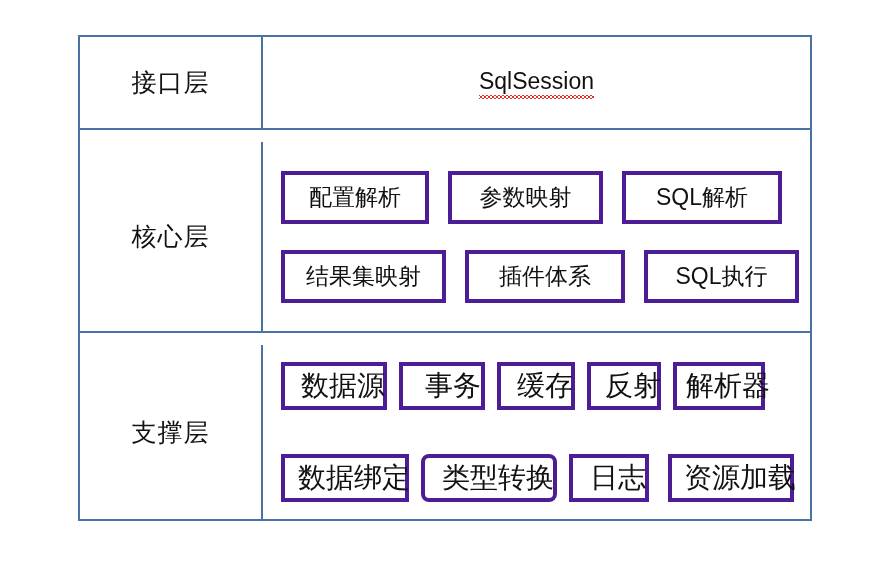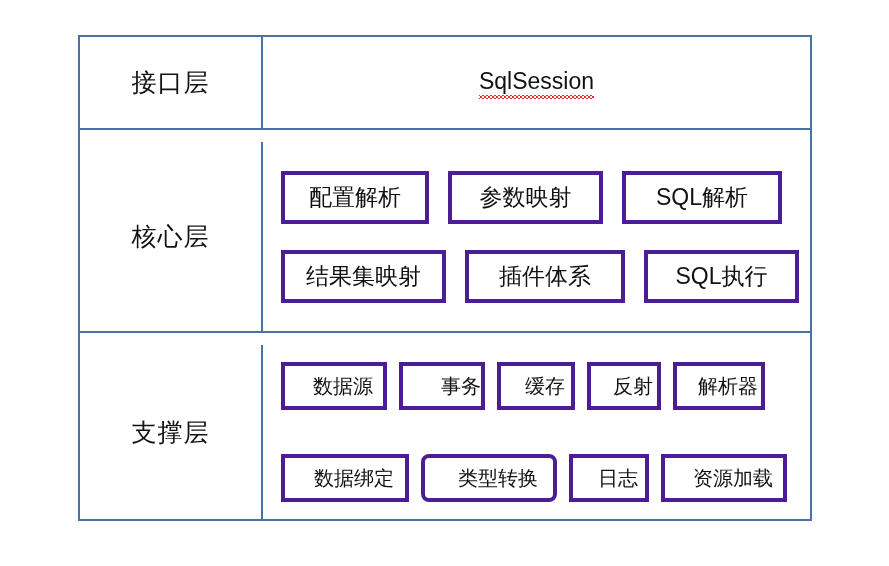--- a/index.html
+++ b/index.html
@@ -120,21 +120,21 @@
     height: 53px;
     font-size: 23px;
     margin-right: 19px;
   }
   .core-line-1 .module-box:last-child,
   .core-line-2 .module-box:last-child { margin-right: 0; }
 
   .support-line-1 .module-box,
   .support-line-2 .module-box {
     height: 48px;
-    font-size: 20px;
+    font-size: 28px;
     margin-right: 12px;
     padding-left: 18px;
   }
   .support-line-1 .module-box:last-child,
   .support-line-2 .module-box:last-child { margin-right: 0; }
 
   
   .w-core-a { width: 148px; }
   .w-core-b { width: 155px; text-align: center; }
   .w-core-c { width: 160px; }
@@ -142,21 +142,21 @@
 
   .w-sup-5  { width: 106px; }
   .w-sup-4  { width:  86px; justify-content: flex-end; }
   .w-sup-3  { width:  78px; align-items: center; }
   .w-sup-2  { width:  74px; }
   .w-sup-1  { width:  92px; }
 
   .w-sup2-a { width: 128px; }
   .w-sup2-b { width: 136px; border-radius: 8px; }
   .w-sup2-c { width:  80px; text-align: center; }
-  .w-sup2-d { width: 126px; }
+  .w-sup2-d { width: 126px; margin-left: 7px; }
 </style>
 </head>
 <body>
 
 <div id="architecture-table">
 
   <div class="layer-row row-interface">
     <div class="layer-label-cell">
       <span class="layer-label-text">接口层</span>
     </div>

